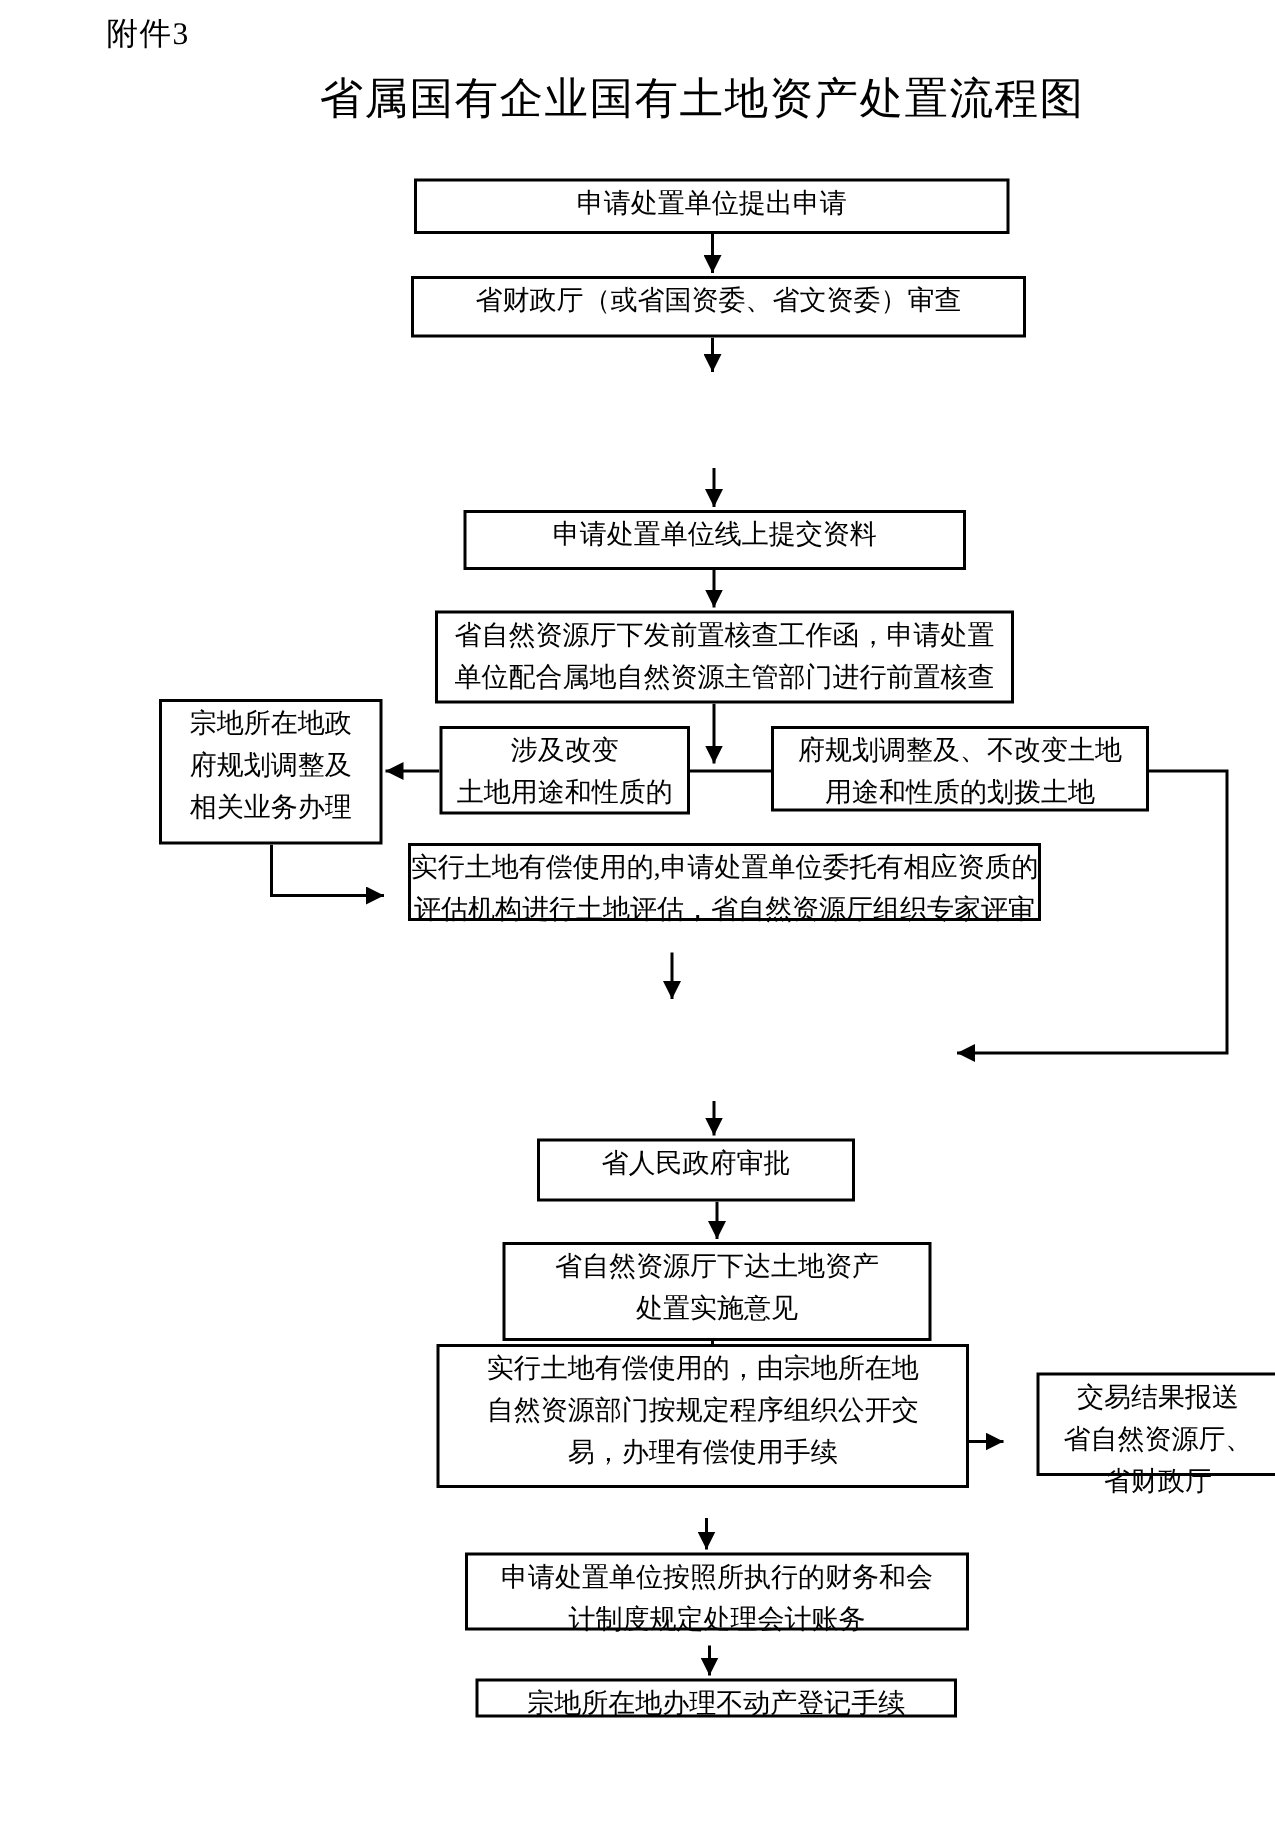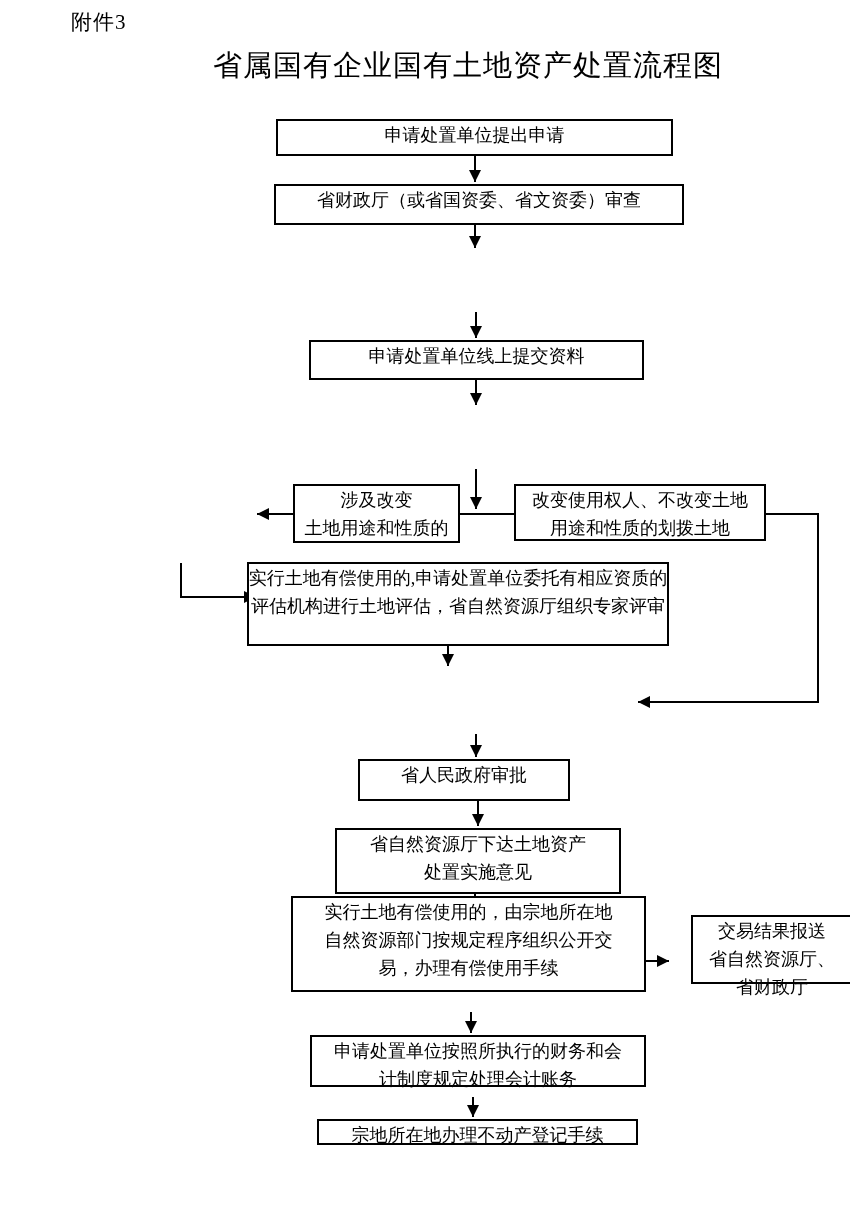--- a/index.html
+++ b/index.html
@@ -91,33 +91,42 @@
 
   <div class="node" style="left:231px;top:184px;width:410px;height:41px">
     <span>省财政厅（或省国资委、省文资委）审查</span>
   </div>
 
 
   <div class="node" style="left:266px;top:340px;width:335px;height:40px">
     <span>申请处置单位线上提交资料</span>
   </div>
 
+  <div class="node" style="left:247px;top:407px;width:386px;height:62px">
+    <span>省自然资源厅下发前置核查工作函，申请处置
+单位配合属地自然资源主管部门进行前置核查</span>
+  </div>
 
+  <div class="node" style="left:63px;top:466px;width:149px;height:97px">
+    <span>宗地所在地政
+府规划调整及
+相关业务办理</span>
+  </div>
 
   <div class="node" style="left:250px;top:484px;width:167px;height:59px">
     <span>涉及改变
 土地用途和性质的</span>
   </div>
 
   <div class="node" style="left:471px;top:484px;width:252px;height:57px">
-    <span>改变使用权人、不改变土地
+    <span>府规划调整及、不改变土地
 用途和性质的划拨土地</span>
   </div>
 
-  <div class="node" style="left:204px;top:562px;width:422px;height:84px">
+  <div class="node" style="left:229px;top:562px;width:422px;height:52px">
     <span>实行土地有偿使用的,申请处置单位委托有相应资质的
 评估机构进行土地评估，省自然资源厅组织专家评审</span>
   </div>
 
 
   <div class="node" style="left:315px;top:759px;width:212px;height:42px">
     <span>省人民政府审批</span>
   </div>
 
   <div class="node" style="left:292px;top:828px;width:286px;height:66px">

